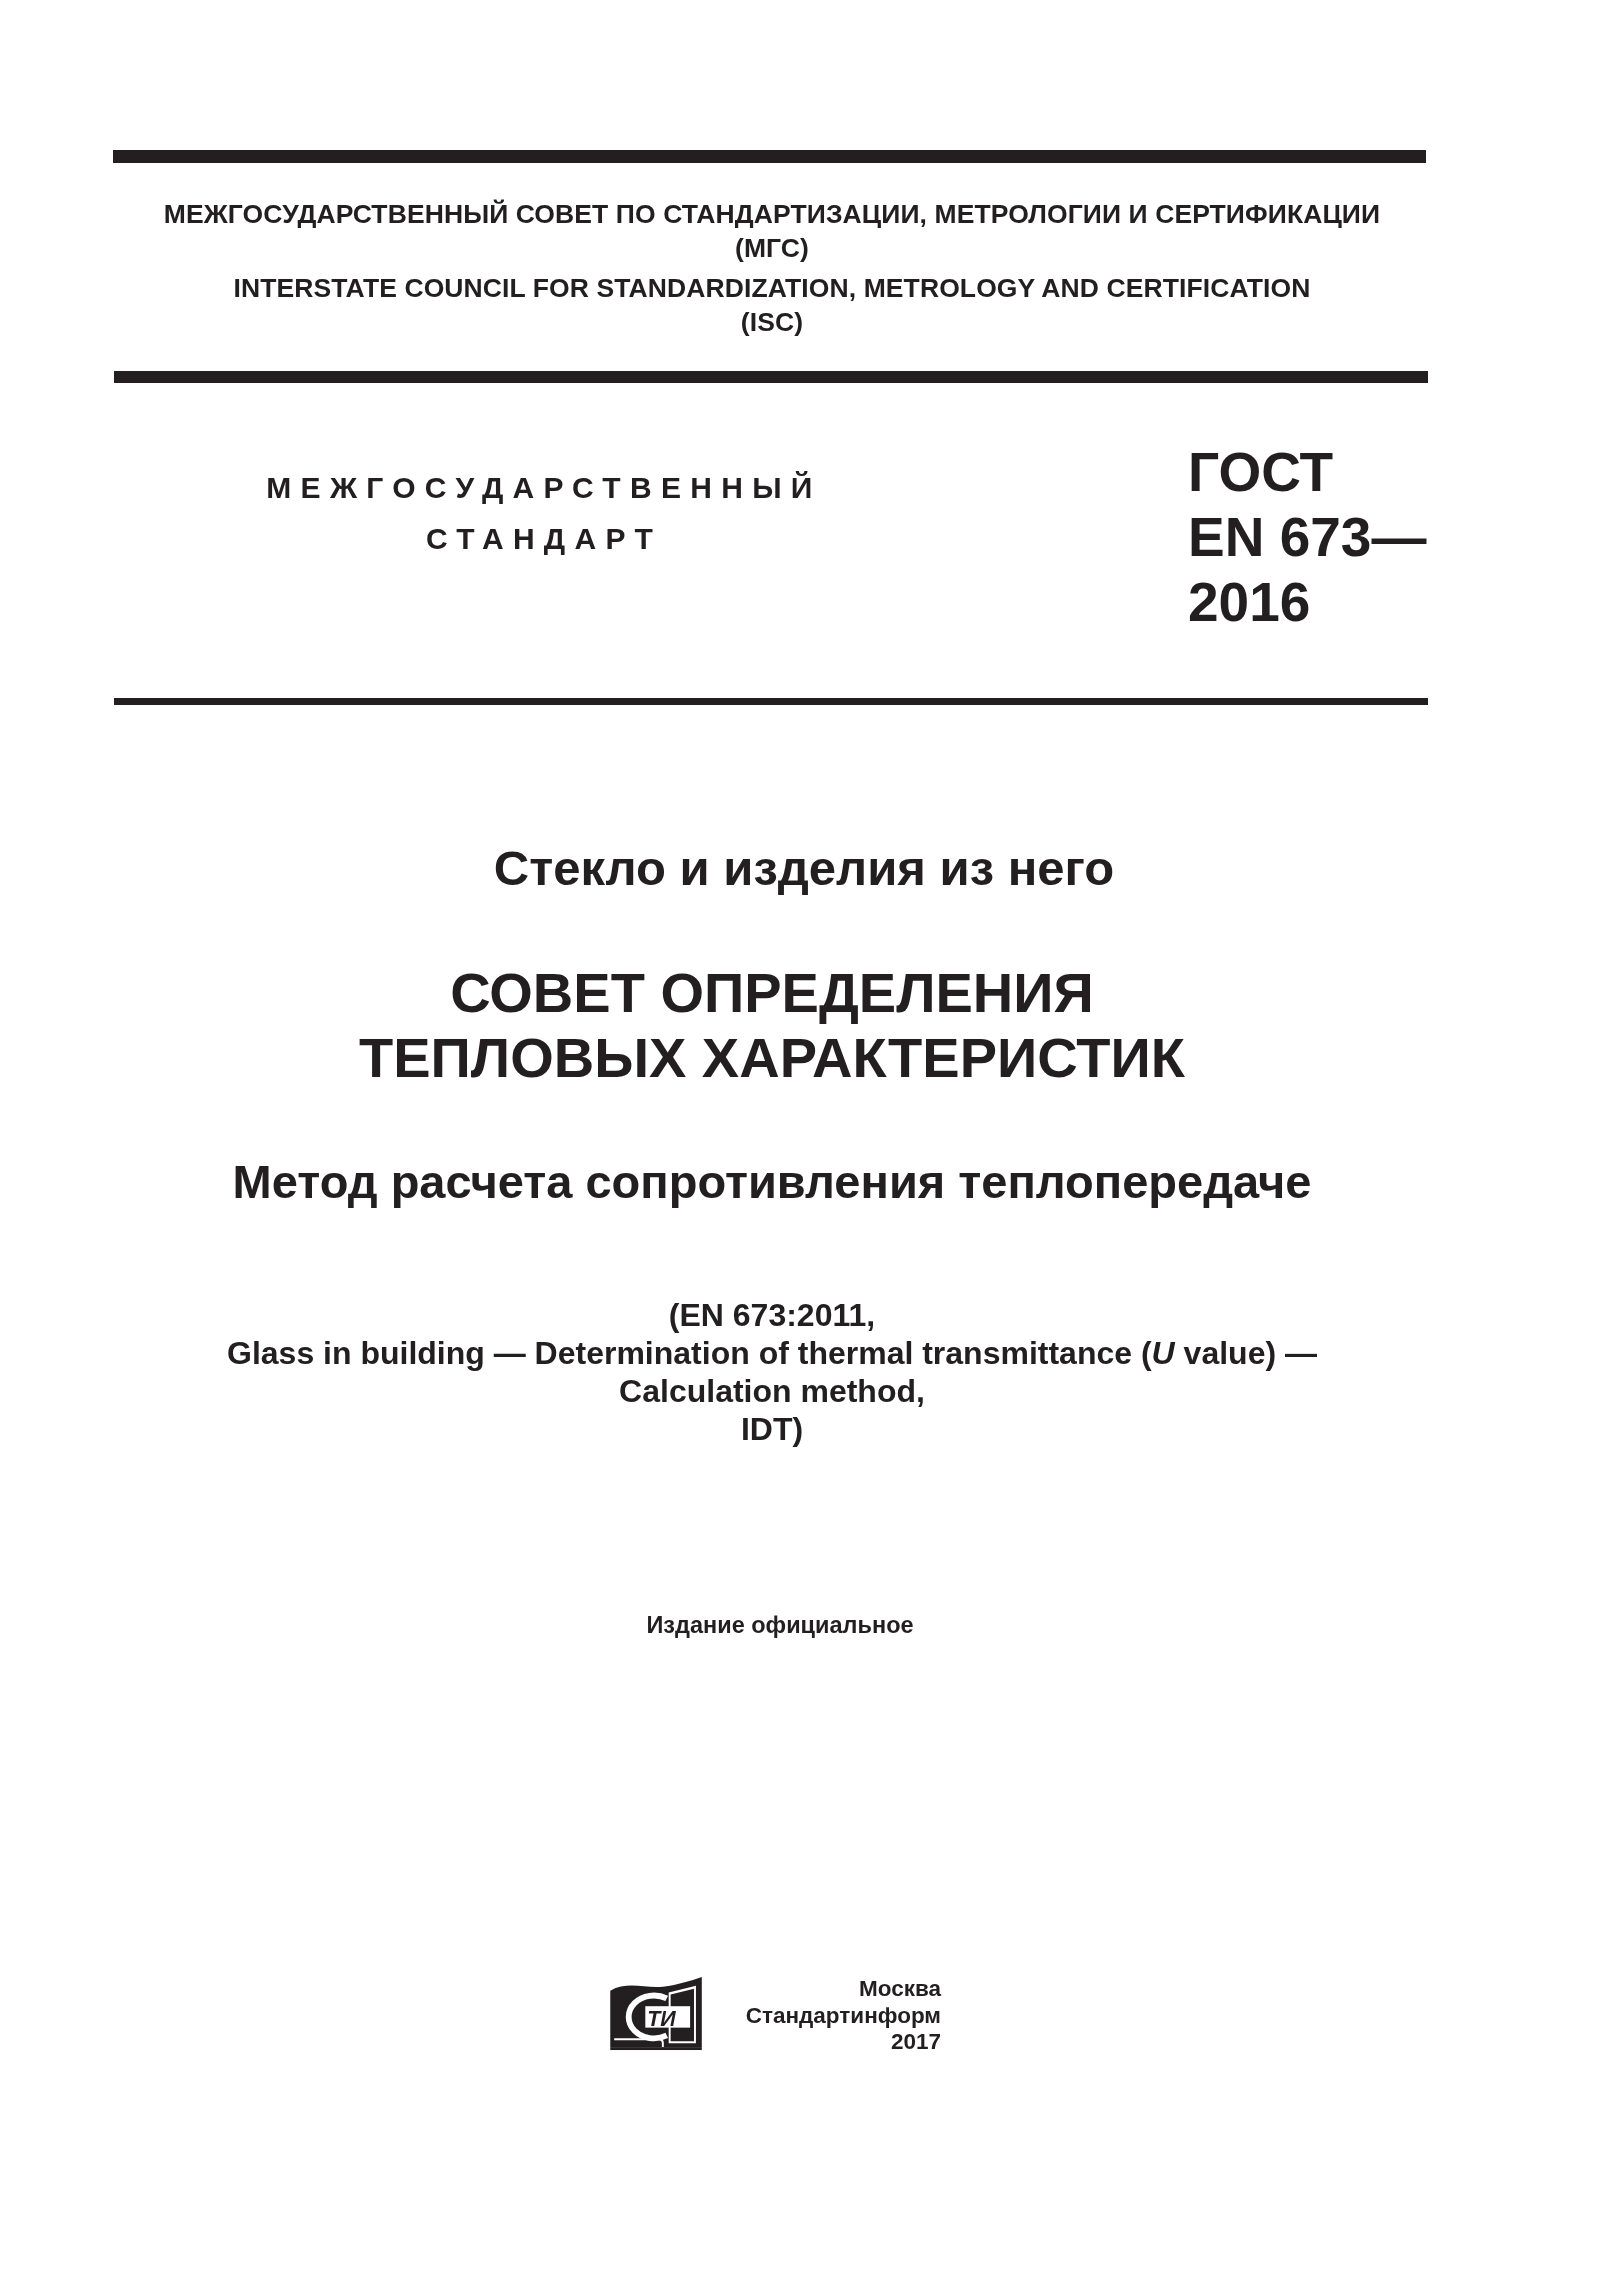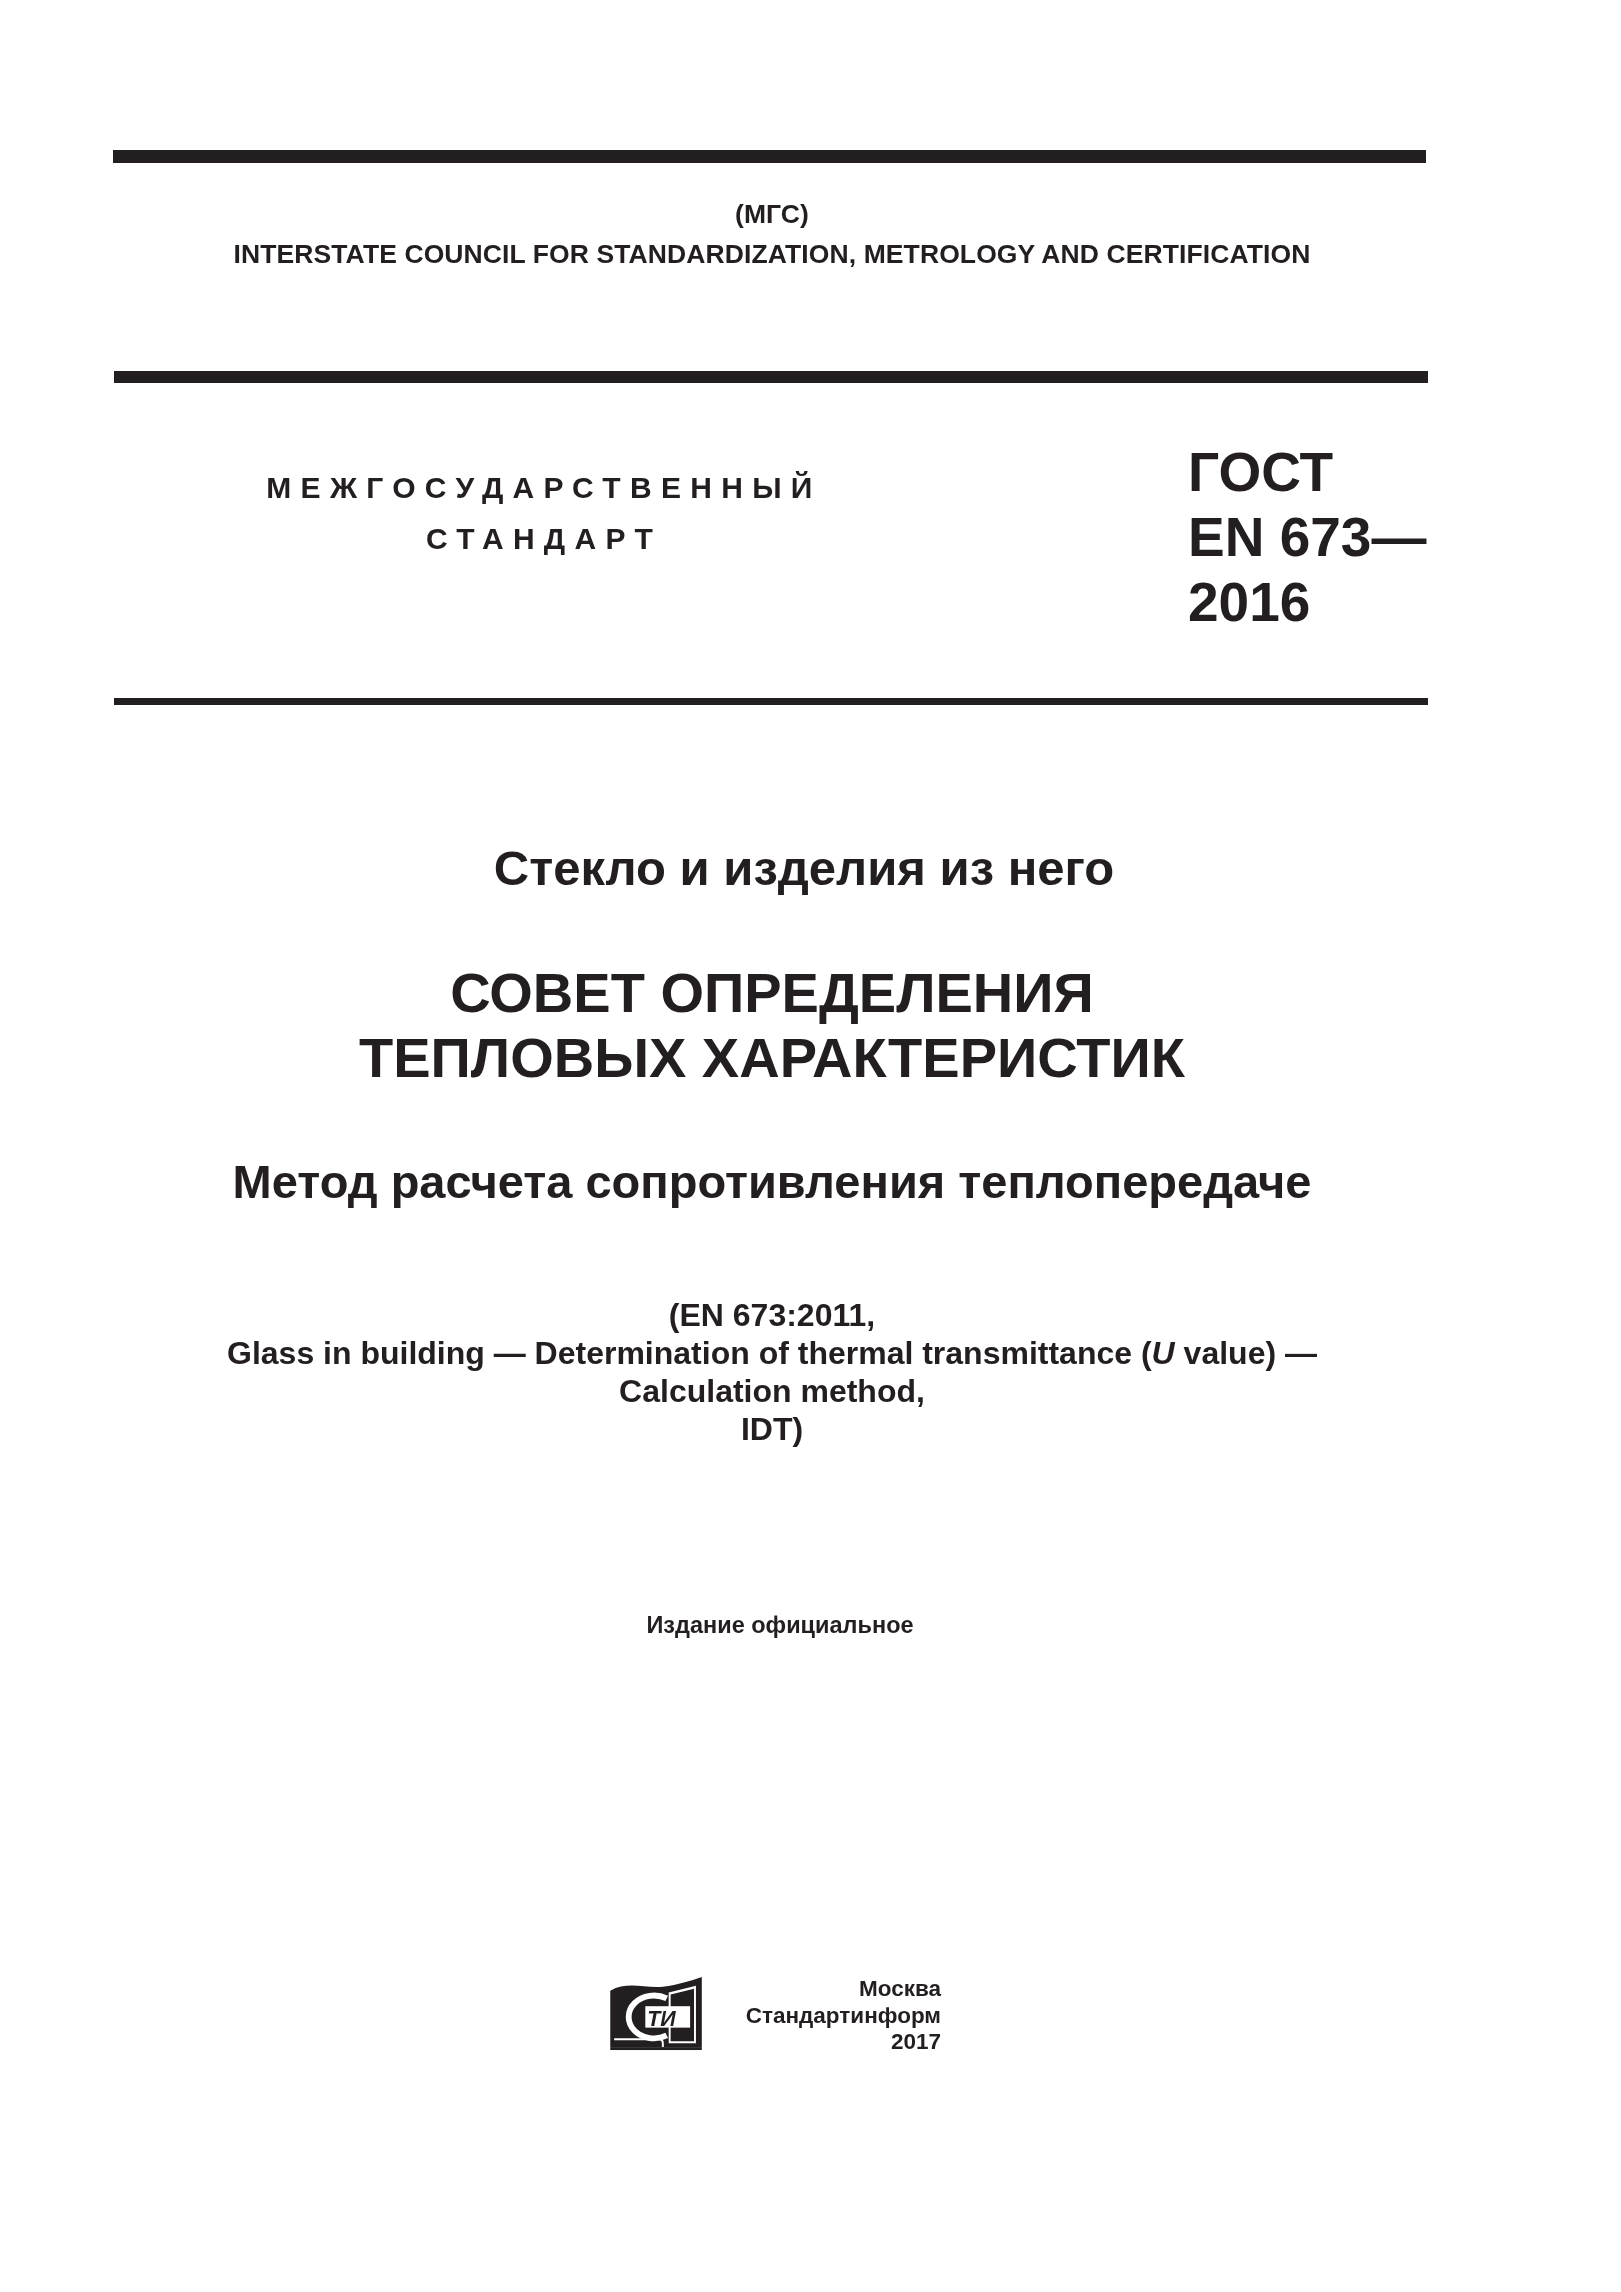--- a/index.html
+++ b/index.html
@@ -95,23 +95,25 @@
       line-height: 26.5px;
       white-space: nowrap;
     }
   </style>
 </head>
 <body>
 
 <div class="rule" style="left:113px; top:150px; width:1313px; height:12.7px;"></div>
 
 <div class="center-block" style="top:197px;">
+  <div class="council-line">МЕЖГОСУДАРСТВЕННЫЙ СОВЕТ ПО СТАНДАРТИЗАЦИИ, МЕТРОЛОГИИ И СЕРТИФИКАЦИИ</div>
   <div class="council-line">(МГС)</div>
   <div class="council-gap"></div>
   <div class="council-line">INTERSTATE COUNCIL FOR STANDARDIZATION, METROLOGY AND CERTIFICATION</div>
+  <div class="council-line">(ISC)</div>
 </div>
 
 <div class="rule" style="left:114px; top:371px; width:1314px; height:11.8px;"></div>
 
 <div class="interstate-label" style="top:462px;">
   <div>МЕЖГОСУДАРСТВЕННЫЙ</div>
   <div>СТАНДАРТ</div>
 </div>
 
 <div class="gost-code">

